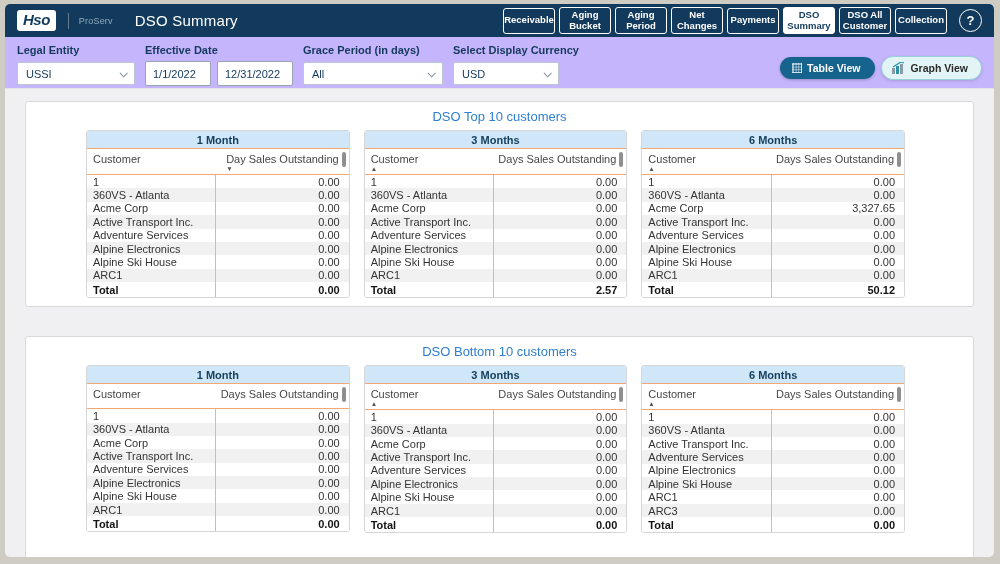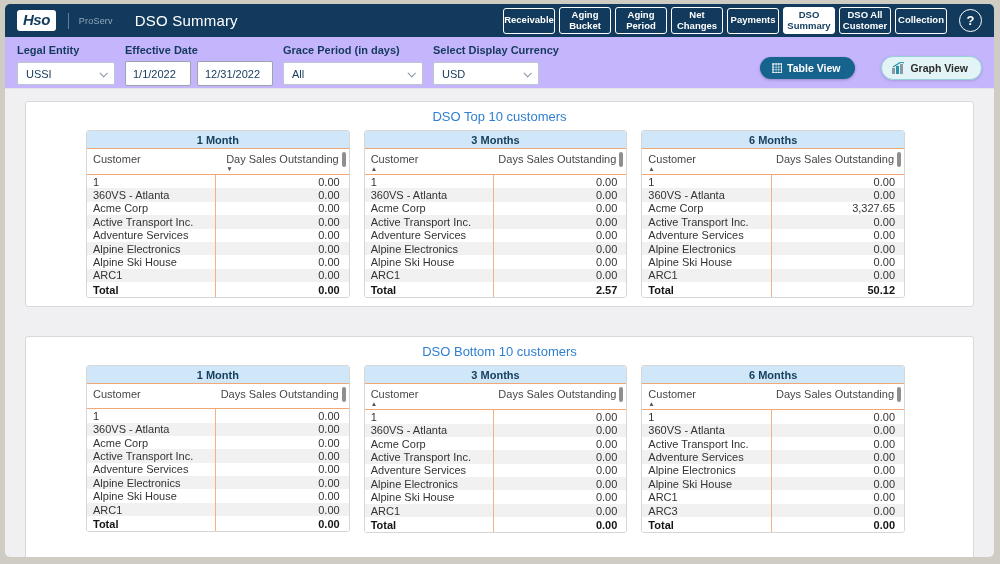--- a/index.html
+++ b/index.html
@@ -52,21 +52,21 @@
   .flabel { font-size:11px; font-weight:700; color:#14395b; margin-bottom:6px; }
   .select {
     height:23px; border:1px solid #bcc7d2; border-radius:2px; background:#fff;
     display:flex; align-items:center; padding:0 8px; font-size:11px; color:#14395b;
     cursor:pointer;
   }
   .select .chev {
     width:6px; height:6px; border-right:1.5px solid #8a97a5; border-bottom:1.5px solid #8a97a5;
     transform:rotate(45deg) translateY(-1px); margin-left:auto;
   }
-  .sel-entity { width:98px; }
+  .sel-entity { width:118px; }
   .sel-grace  { width:140px; }
   .sel-curr   { width:106px; }
   .drow { display:flex; gap:6px; }
   .date-input {
     height:25px; width:66px; border:1px solid #9aa4ad; border-radius:2px;
     font-family:inherit; font-size:11px; color:#14395b; padding:0 7px; margin-top:-1px;
   }
   .date-input.to { width:76px; }
 
   .viewtoggle { margin-left:auto; display:flex; align-items:center; gap:6px; margin-top:12px; }
@@ -80,21 +80,20 @@
     width:10px; height:10px; border:1px solid rgba(255,255,255,.55); display:inline-block;
     background:
       linear-gradient(rgba(255,255,255,.55) 1px, transparent 1px) 0 0/100% 33.3%,
       linear-gradient(90deg, rgba(255,255,255,.55) 1px, transparent 1px) 0 0/33.3% 100%;
   }
   .btn-graph {
     background:#e2f4f6; color:#2b2b2b; border:1px solid #96d1d9; border-radius:13px;
     font-family:inherit; font-size:10.5px; font-weight:600; padding:5px 13px 5px 10px;
     display:flex; align-items:center; gap:4px; cursor:pointer;
     box-shadow:0 1px 3px rgba(0,0,0,.15);
-    margin-left:20px;
   }
 
   
   .content { padding:12px 20px 0 20px; }
   .panel {
     background:#fff; border:1px solid #d9d9d9; border-radius:3px;
   }
   .panel + .panel { margin-top:29px; }
   .panel-top { padding-bottom:8px; }
   .panel-bottom { padding-bottom:33px; }

